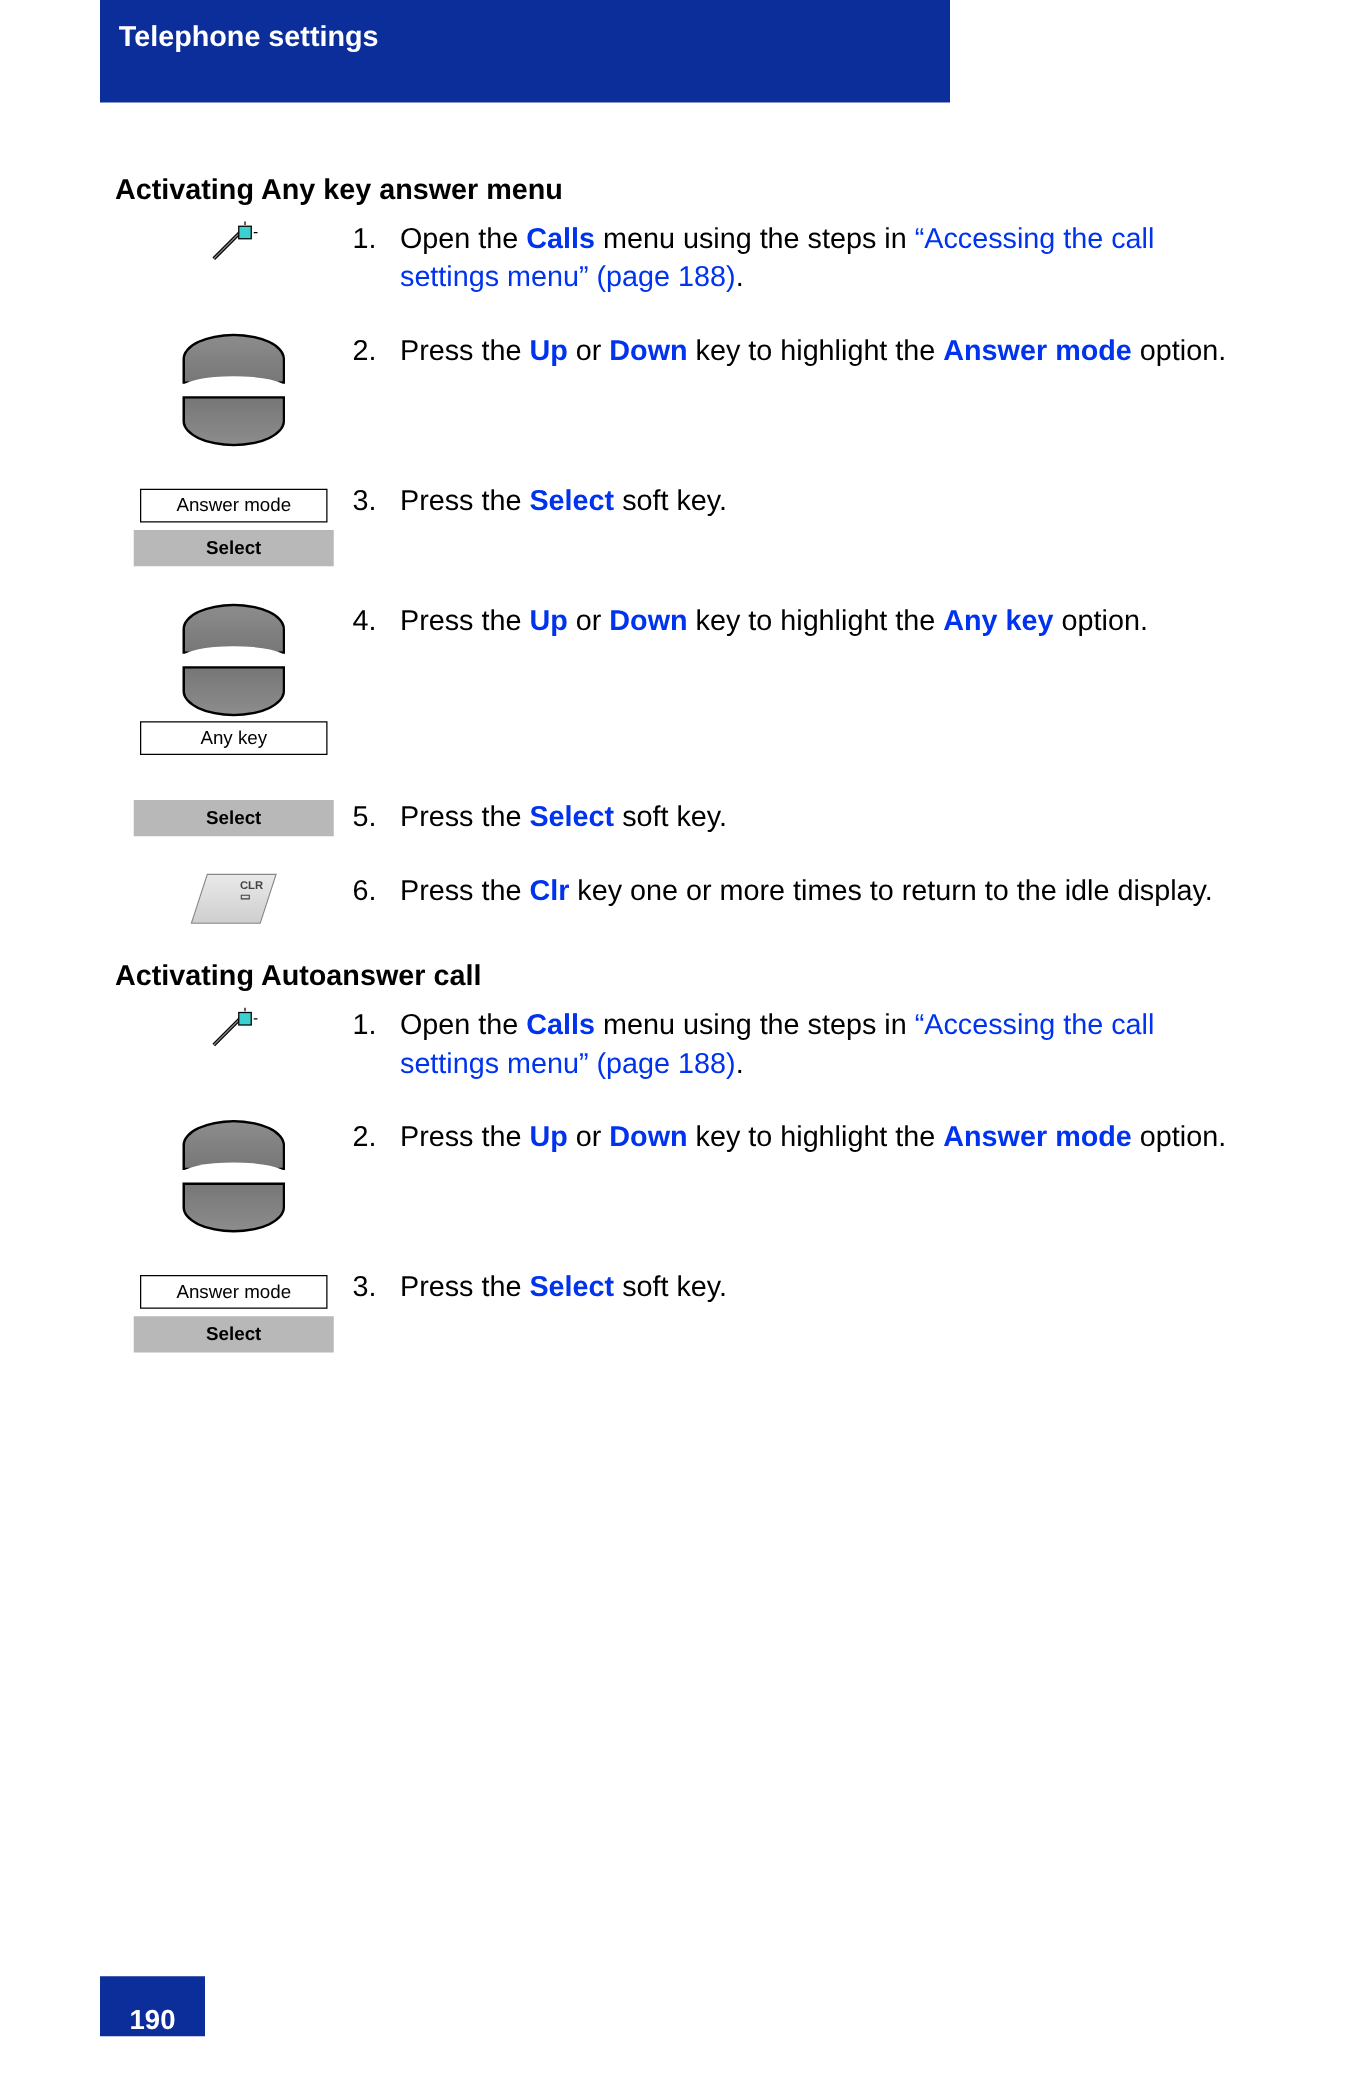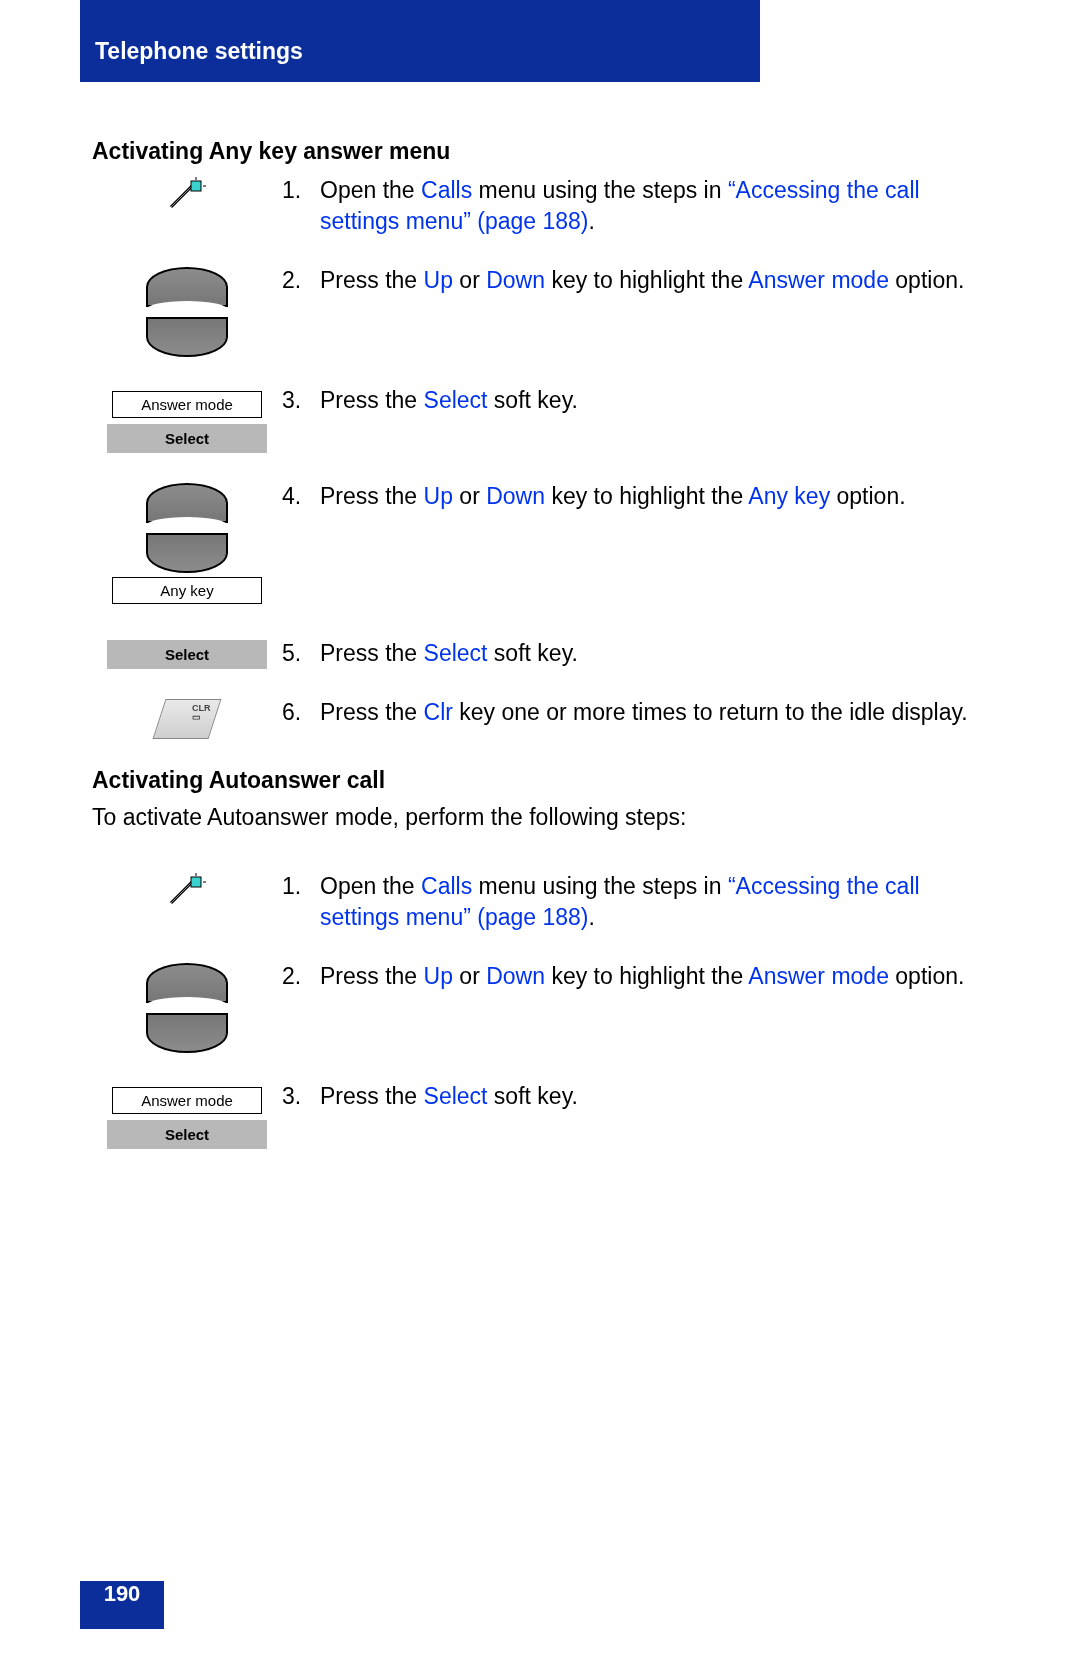--- a/index.html
+++ b/index.html
@@ -15,21 +15,21 @@
   .header-bar {
     position: absolute;
     top: 0;
     left: 80px;
     width: 680px;
     height: 82px;
     background: #0b2e9b;
     color: #fff;
     font-weight: bold;
     font-size: 23px;
-    padding: 38px 0 0 15px;
+    padding: 16px 0 0 15px;
   }
   .content {
     position: absolute;
     top: 120px;
     left: 92px;
     right: 75px;
   }
   h3.subheading {
     font-size: 23px;
     font-weight: bold;
@@ -60,21 +60,21 @@
     display: flex;
     font-size: 23px;
     line-height: 1.35;
   }
   .step-num {
     width: 38px;
     flex: 0 0 38px;
     text-align: left;
   }
   .step-body { flex: 1; }
-  .kw { color: #0033ee; font-weight: normal; margin-top: 32px; }
+  .kw { color: #0033ee; font-weight: bold; margin-top: 32px; }
   .link { color: #0033ee; }
   
   .wand-icon svg { display:block; }
   
   .updown-key { width: 82px; height: 90px; position: relative; }
   .updown-key .arc-top, .updown-key .arc-bot {
     width: 82px; height: 40px; border-radius: 82px 82px 0 0 / 40px 40px 0 0;
     background: linear-gradient(#8c8c8c,#777);
     border: 2px solid #000;
     position: absolute;
@@ -122,21 +122,21 @@
   .footer-tab {
     position: absolute;
     bottom: 40px;
     left: 80px;
     width: 84px;
     height: 48px;
     background: #0b2e9b;
     color: #fff;
     font-weight: bold;
     font-size: 22px;
-    display:flex; align-items:flex-start; justify-content:center;
+    display:flex; align-items:flex-end; justify-content:center;
   }
   .softkey-only { margin-top: 0; }
 </style>
 </head>
 <body>
 
 <div class="header-bar">
   <span>Telephone settings</span>
 </div>
 
@@ -212,21 +212,20 @@
         <div class="clr-key">
           <span>CLR<br>▭</span>
         </div>
       </div>
       <div class="step-text">
         <div class="step-num">6.</div>
                         <div class="step-body">Press the <span class="kw">Clr</span> key one or more times to return to the idle display.</div>
       </div>
     </div>
     <h3 class="subheading">Activating Autoanswer call</h3>
-    <p class="intro">To activate Autoanswer mode, perform the following steps:</p>
     <div class="step-row">
       <div class="step-icon">
         <div class="wand-icon">
           <svg width="40" height="34" viewBox="0 0 40 34">
     <line x1="4" y1="30" x2="26" y2="8" stroke="#000" stroke-width="3"></line>
     <line x1="4" y1="30" x2="26" y2="8" stroke="#888" stroke-width="1"></line>
     <rect x="24" y="4" width="10" height="10" fill="#3bd1d1" stroke="#000" stroke-width="1"></rect>
     <line x1="29" y1="0" x2="29" y2="3" stroke="#000"></line>
     <line x1="36" y1="9" x2="39" y2="9" stroke="#000"></line>
   </svg>

